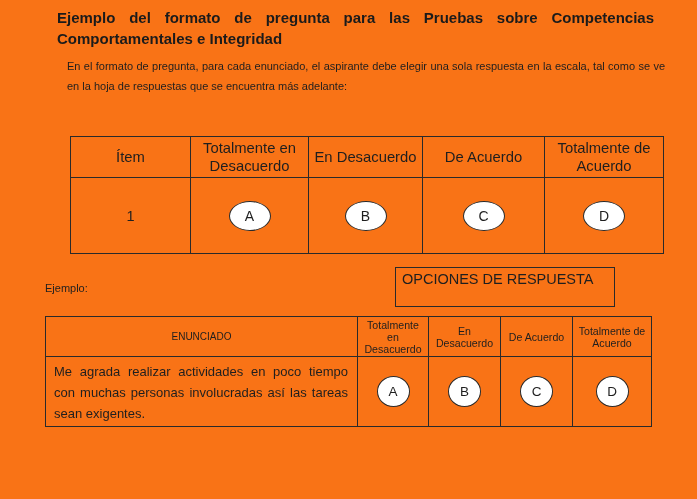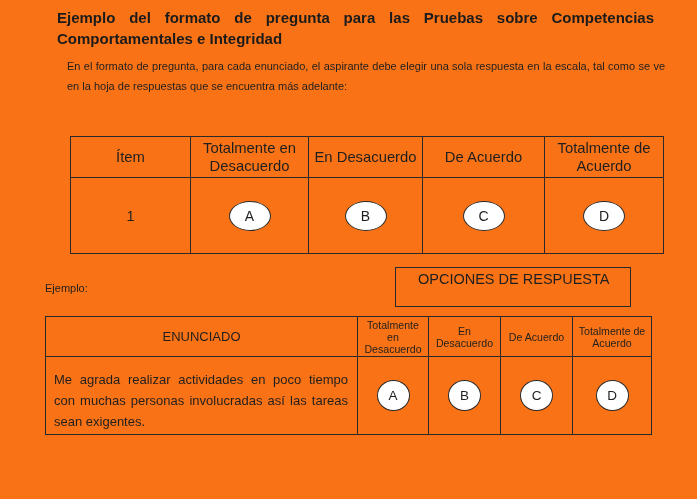--- a/index.html
+++ b/index.html
@@ -19,27 +19,27 @@
   .scale-table th{height:40px;font-size:14.8px;line-height:18px;}
   .scale-table td{height:75px;font-size:14.5px;}
 
   .bubble{display:inline-flex;align-items:center;justify-content:center;
           width:40px;height:28px;border:1.6px solid #2a2a2a;border-radius:50%;
           font-size:14px;color:#1f1f1f;background:#fff;}
   .bubble.small{width:31px;height:29px;font-size:13.5px;}
 
   .example-label{position:absolute;left:45px;top:282px;font-size:11px;color:#1f1f1f;}
   .options-box{position:absolute;left:395px;top:267px;width:212px;height:35px;
-               border:1.6px solid #2a2a2a;padding:3px 0 0 22px;font-size:14.5px;color:#1f1f1f;}
+               border:1.6px solid #2a2a2a;padding:3px 0 0 6px;font-size:14.5px;color:#1f1f1f;}
 
   .example-table{position:absolute;left:45px;top:316px;width:606px;}
-  .example-table th.enunciado{font-size:13px;height:37px;}
+  .example-table th.enunciado{font-size:10px;height:37px;}
   .example-table th.opt{font-size:10.6px;line-height:12px;height:37px;padding:1px 2px;}
   .example-table td.statement{text-align:justify;font-size:13px;line-height:21px;
-               padding:12px 9px 2px 8px;vertical-align:middle;}
+               padding:4px 9px 2px 8px;vertical-align:middle;}
   .example-table td.bubble-cell{height:61px;}
 </style>
 </head>
 <body>
 
 <div class="page">
 
   <div class="title">Ejemplo del formato de pregunta para las Pruebas sobre Competencias Comportamentales e Integridad</div>
 
   <div class="intro">En el formato de pregunta, para cada enunciado, el aspirante debe elegir una sola respuesta en la escala, tal como se ve en la hoja de respuestas que se encuentra más adelante:</div>

